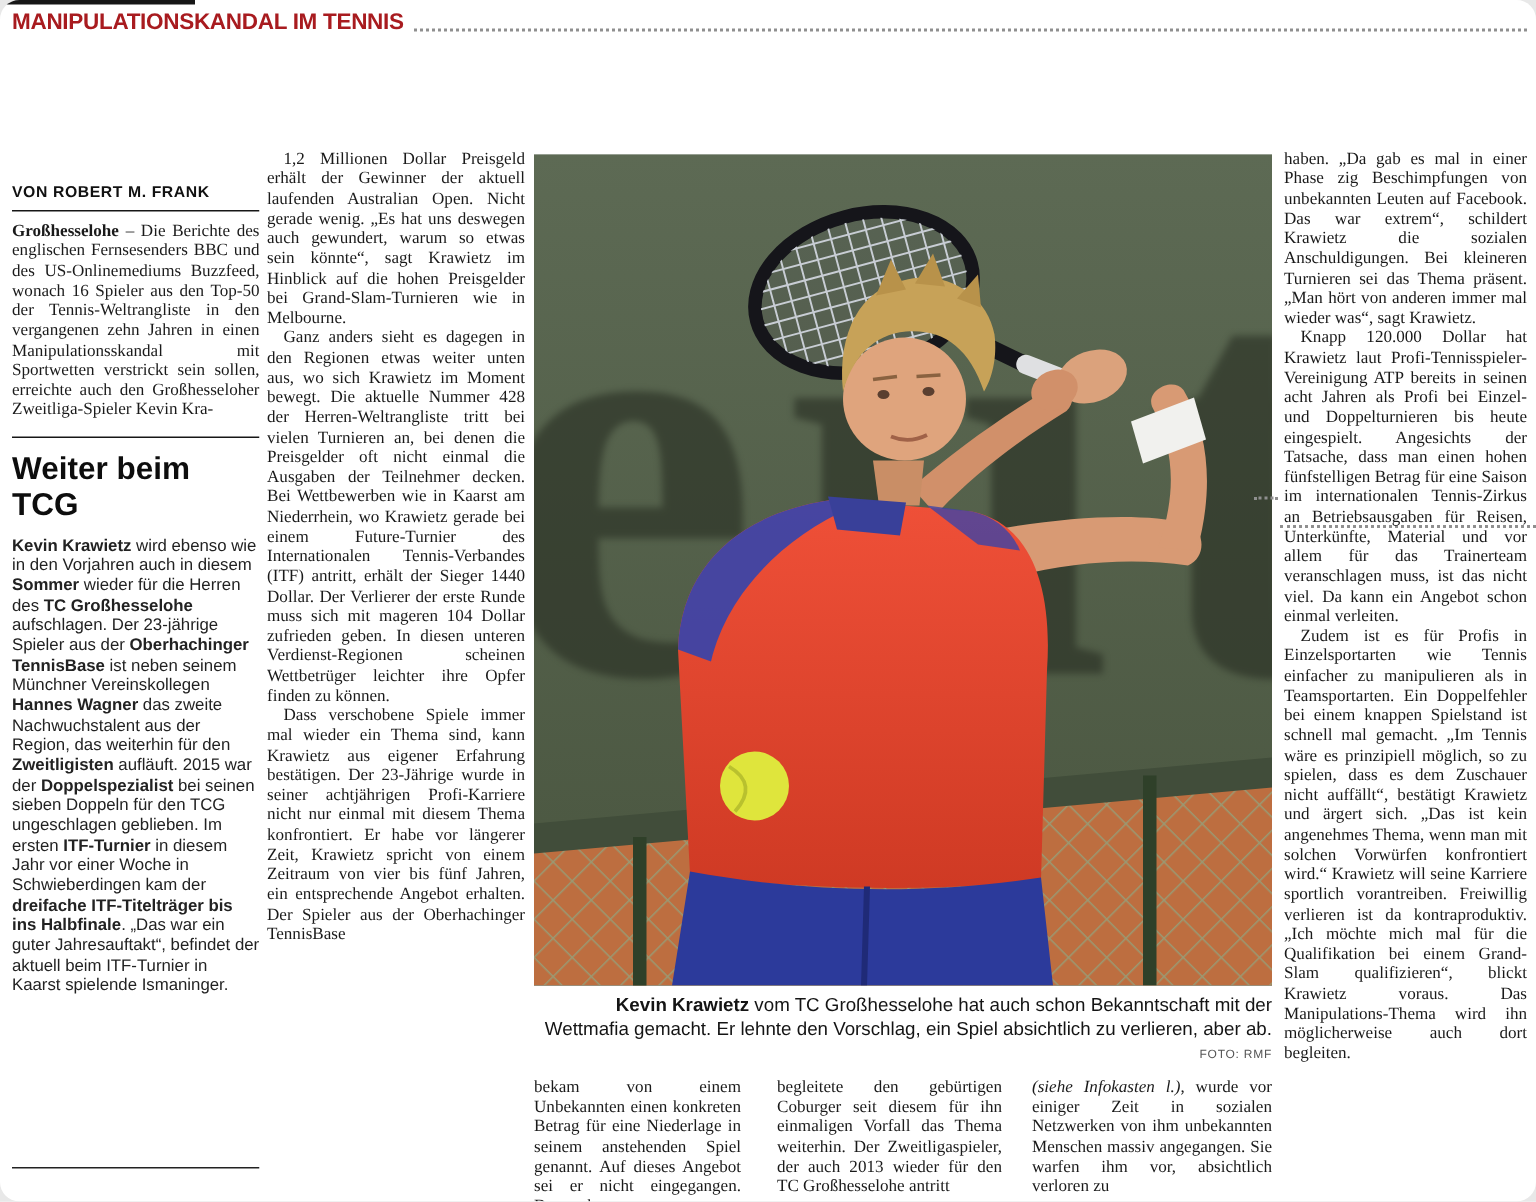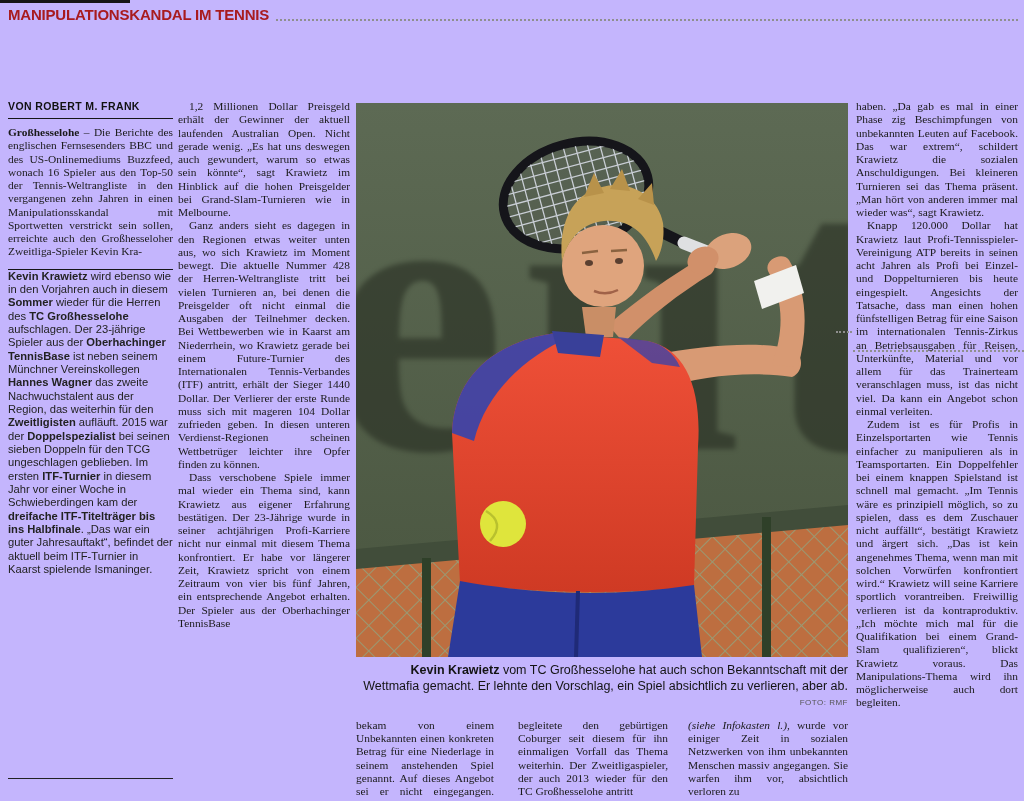--- a/index.html
+++ b/index.html
@@ -1,32 +1,32 @@
 <!DOCTYPE html>
 <html><head>
 <meta charset="utf-8">
 <style>
   html,body{margin:0;padding:0;background:#e8e8e8;}
-  .page{position:relative;width:1024px;height:801px;background:#c4b5fd;overflow:hidden;
-        font-family:"Liberation Serif",serif;color:#1a1a1a;margin:0 auto;}
+  .page{position:relative;width:1024px;height:801px;background:#ffffff;overflow:hidden;
+        font-family:"Liberation Serif",serif;color:#1a1a1a;margin:0 auto;border-radius:13px;}
   .smudge{position:absolute;left:0;top:0;width:130px;height:3px;background:#161616;}
   .kicker{position:absolute;left:8px;top:6px;font:bold 15px/18px "Liberation Sans",sans-serif;
           letter-spacing:-0.2px;}
   .kicker-dots{position:absolute;left:276px;right:6px;top:19px;border-top:2px dotted #8f8f8f;height:0;}
   .headline-wrap{position:absolute;left:0;right:0;top:27px;text-align:center;}
   .headline{display:inline-block;font:bold 56px/60px "Liberation Serif",serif;color:#0c0c0c;
             letter-spacing:-1px;transform:scaleX(.88);transform-origin:center;white-space:nowrap;}
   .col{position:absolute;top:100px;overflow:hidden;}
   .col1{left:8px;width:165px;height:695px;}
   .col2{left:178px;width:172px;height:672px;}
   .center{left:356px;width:492px;height:701px;}
   .col6{left:856px;width:162px;height:678px;z-index:2;}
   .intro{font:15px/18.8px "Liberation Sans",sans-serif;color:#1d1d1d;margin:4px 0 7px 0;}
   .byline{font:bold 10.5px/13px "Liberation Sans",sans-serif;letter-spacing:.4px;color:#111;
-          border-bottom:1.5px solid #161616;padding-bottom:5px;margin-bottom:7px;}
+          border-bottom:1.5px solid #161616;padding-bottom:5px;margin-bottom:7px;margin-top:22px;}
   .serif-body .para{margin:0;font:11.4px/13.25px "Liberation Serif",serif;text-align:justify;}
   .serif-body .para.indent{text-indent:11px;}
   .b{font-weight:bold;} .i{font-style:italic;}
   .box-rule-top{border:0;border-top:1.5px solid #161616;margin:10px 0 0 0;}
   .box-title{font:bold 21px/24px "Liberation Sans",sans-serif;color:#0d0d0d;margin:9px 0 9px 0;}
   .box-body .para{margin:0;font:11.2px/13.35px "Liberation Sans",sans-serif;color:#222;text-align:left;}
   .box-rule-bottom{position:absolute;left:0;right:0;top:678px;border-top:1px solid #222;}
   .photo{display:block;width:492px;height:554px;margin-top:3px;background:#55624c;}
   .caption{margin-top:6px;font:12.5px/15.6px "Liberation Sans",sans-serif;color:#141414;width:492px;text-align:right;}
   .caption .b{font-weight:bold;}
@@ -50,20 +50,21 @@
   <div class="kicker" style="color:#a81b1f;">MANIPULATIONSKANDAL IM TENNIS</div>
   <div class="kicker-dots"></div>
 
 
   <div class="col col1">
     <div class="byline">VON ROBERT M. FRANK</div>
     <div class="serif-body">
         <p class="para"><span class="b">Großhesselohe</span><span> – Die Berichte des englischen Fernsesenders BBC und des US-Onlinemediums Buzzfeed, wonach 16 Spieler aus den Top-50 der Tennis-Weltrangliste in den vergangenen zehn Jahren in einen Manipulationsskandal mit Sportwetten verstrickt sein sollen, erreichte auch den Großhesseloher Zweitliga-Spieler Kevin Kra-</span></p>
       </div>
     <hr class="box-rule-top">
+    <h2 class="box-title">Weiter beim TCG</h2>
     <div class="box-body">
         <p class="para"><span class="b">Kevin Krawietz</span><span> wird ebenso wie in den Vorjahren auch in diesem </span><span class="b">Sommer</span><span> wieder für die Herren des </span><span class="b">TC Großhesselohe</span><span> aufschlagen. Der 23-jährige Spieler aus der </span><span class="b">Oberhachinger TennisBase</span><span> ist neben seinem Münchner Vereinskollegen </span><span class="b">Hannes Wagner</span><span> das zweite Nachwuchstalent aus der Region, das weiterhin für den </span><span class="b">Zweitligisten</span><span> aufläuft. 2015 war der </span><span class="b">Doppelspezialist</span><span> bei seinen sieben Doppeln für den TCG ungeschlagen geblieben. Im ersten </span><span class="b">ITF-Turnier</span><span> in diesem Jahr vor einer Woche in Schwieberdingen kam der </span><span class="b">dreifache ITF-Titelträger bis ins Halbfinale</span><span>. „Das war ein guter Jahresauftakt“, befindet der aktuell beim ITF-Turnier in Kaarst spielende Ismaninger. </span></p>
       </div>
     <div class="box-rule-bottom"></div>
   </div>
 
   <div class="col col2 serif-body">
       <p class="para indent"><span>1,2 Millionen Dollar Preisgeld erhält der Gewinner der aktuell laufenden Australian Open. Nicht gerade wenig. „Es hat uns deswegen auch gewundert, warum so etwas sein könnte“, sagt Krawietz im Hinblick auf die hohen Preisgelder bei Grand-Slam-Turnieren wie in Melbourne.</span></p>
       <p class="para indent"><span>Ganz anders sieht es dagegen in den Regionen etwas weiter unten aus, wo sich Krawietz im Moment bewegt. Die aktuelle Nummer 428 der Herren-Weltrangliste tritt bei vielen Turnieren an, bei denen die Preisgelder oft nicht einmal die Ausgaben der Teilnehmer decken. Bei Wettbewerben wie in Kaarst am Niederrhein, wo Krawietz gerade bei einem Future-Turnier des Internationalen Tennis-Verbandes (ITF) antritt, erhält der Sieger 1440 Dollar. Der Verlierer der erste Runde muss sich mit mageren 104 Dollar zufrieden geben. In diesen unteren Verdienst-Regionen scheinen Wettbetrüger leichter ihre Opfer finden zu können.</span></p>
       <p class="para indent"><span>Dass verschobene Spiele immer mal wieder ein Thema sind, kann Krawietz aus eigener Erfahrung bestätigen. Der 23-Jährige wurde in seiner achtjährigen Profi-Karriere nicht nur einmal mit diesem Thema konfrontiert. Er habe vor längerer Zeit, Krawietz spricht von einem Zeitraum von vier bis fünf Jahren, ein entsprechende Angebot erhalten. Der Spieler aus der Oberhachinger TennisBase</span></p>

